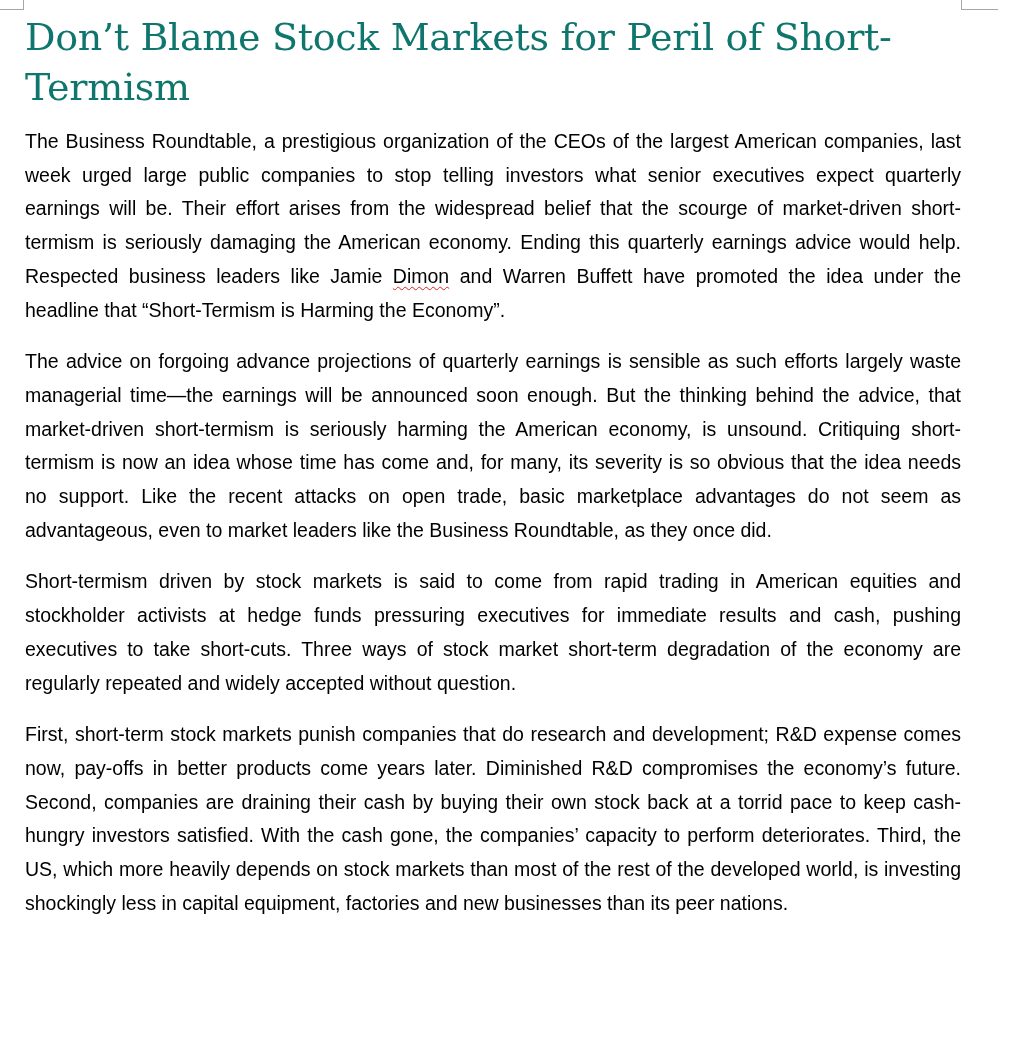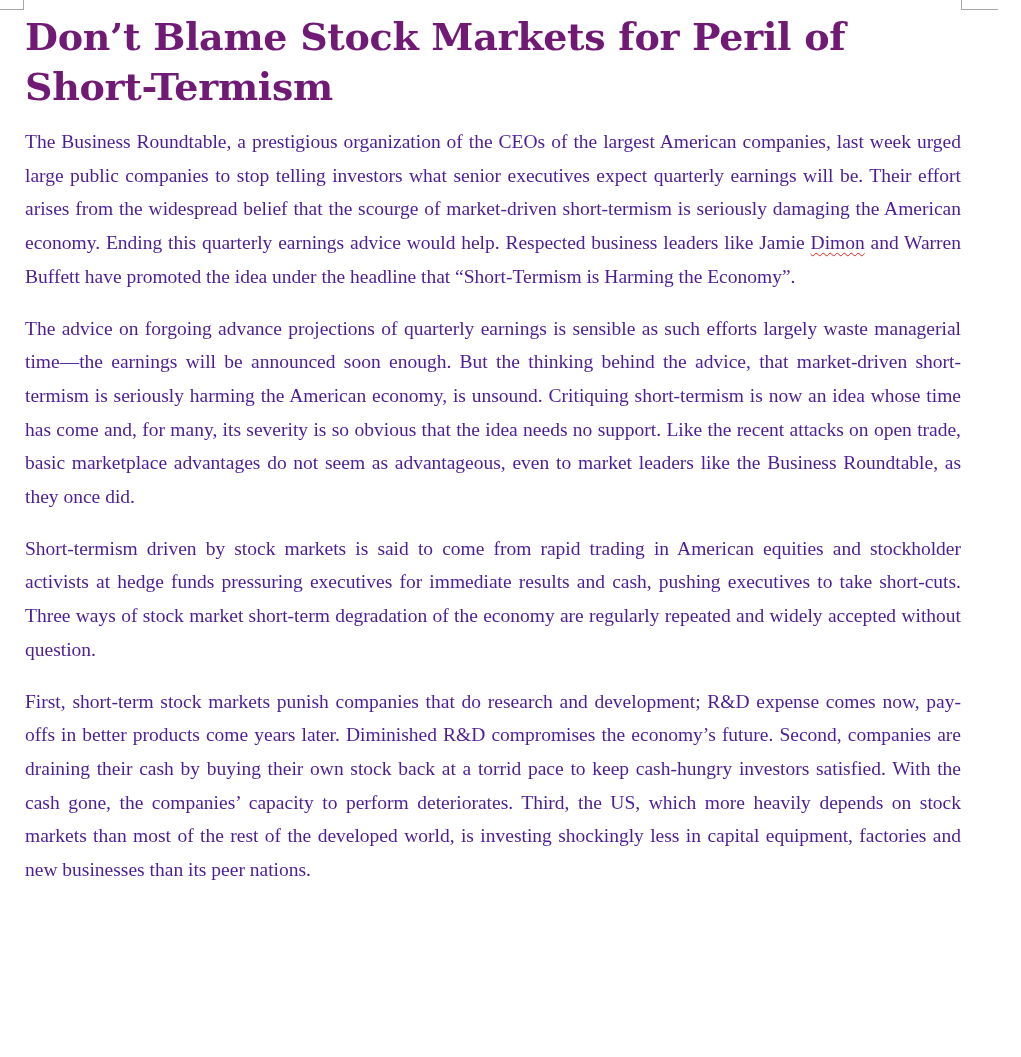--- a/index.html
+++ b/index.html
@@ -32,32 +32,32 @@
       border-bottom: 1px solid #a6a6a6;
     }
     .page {
       position: absolute;
       left: 25px;
       top: 12px;
       width: 936px;
     }
     .title {
       font-family: "DejaVu Serif", "Liberation Serif", serif;
-      color: #701a75;
+      color: #0f766e;
       font-size: 38px;
       line-height: 50px;
-      font-weight: bold;
+      font-weight: normal;
       margin: 0 0 13px 0;
       letter-spacing: -0.3px;
     }
     .para {
-      font-family: Liberation Serif, serif;
+      font-family: Liberation Sans, sans-serif;
       font-size: 19.5px;
       line-height: 33.7px;
-      color: #4c1d95;
+      color: #000000;
       text-align: justify;
       margin: 0 0 18px 0;
     }
     .spell-error {
       text-decoration: underline wavy #e02020;
       text-decoration-thickness: 1px;
       text-underline-offset: 3px;
     }
   </style>
 </head>

